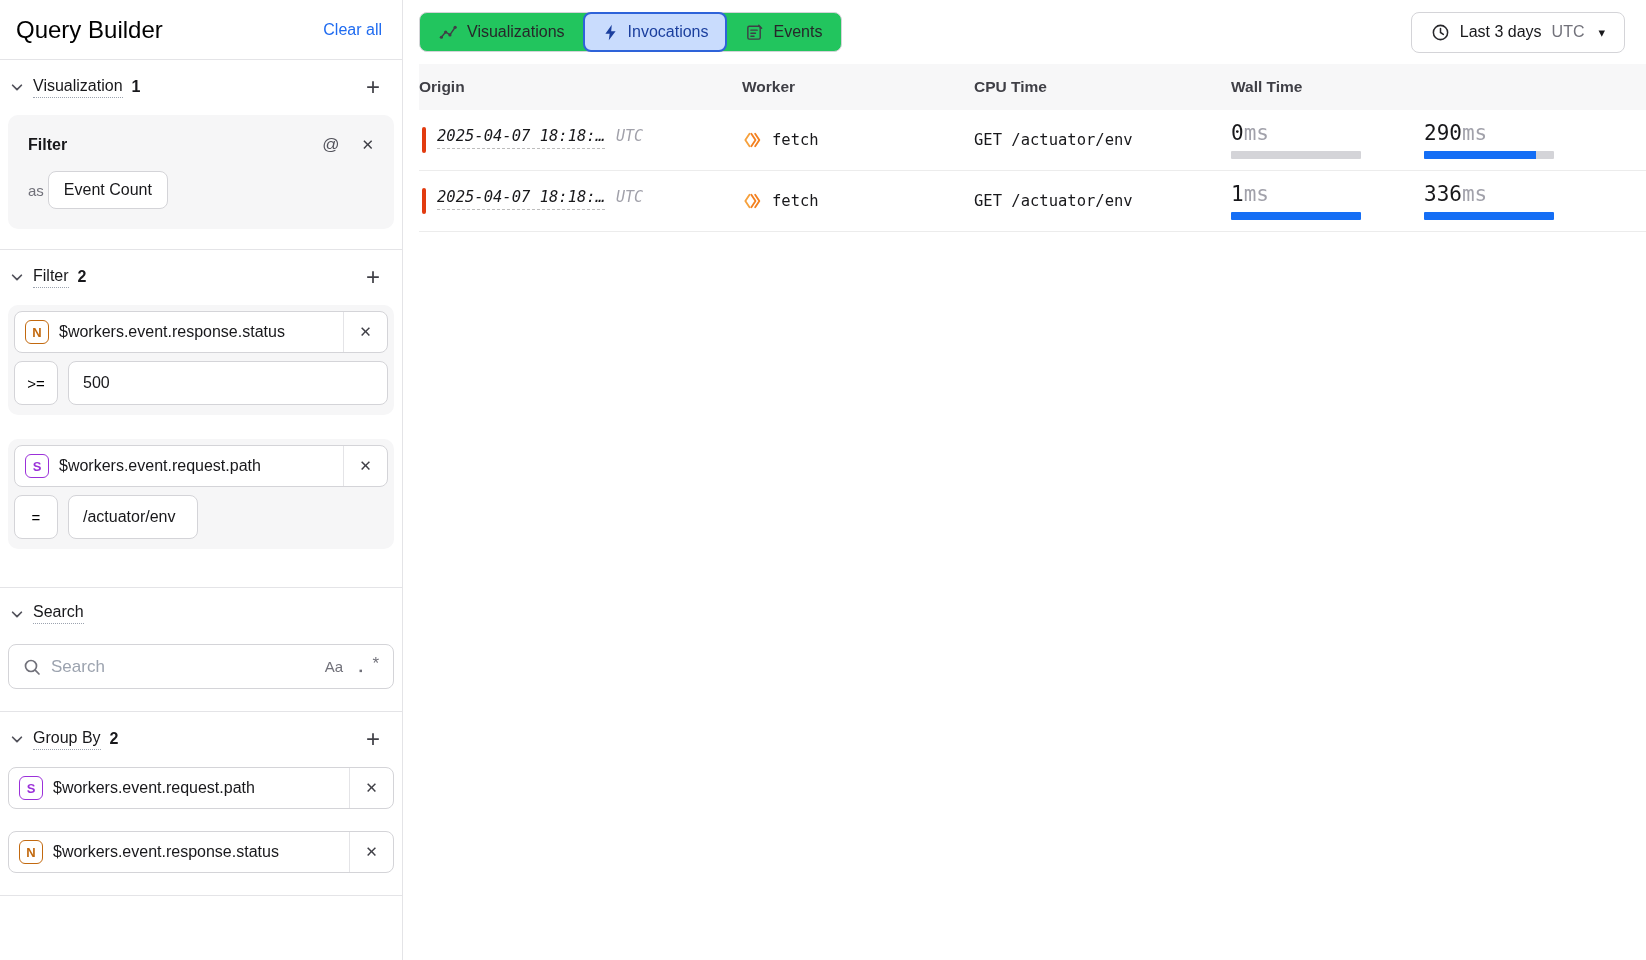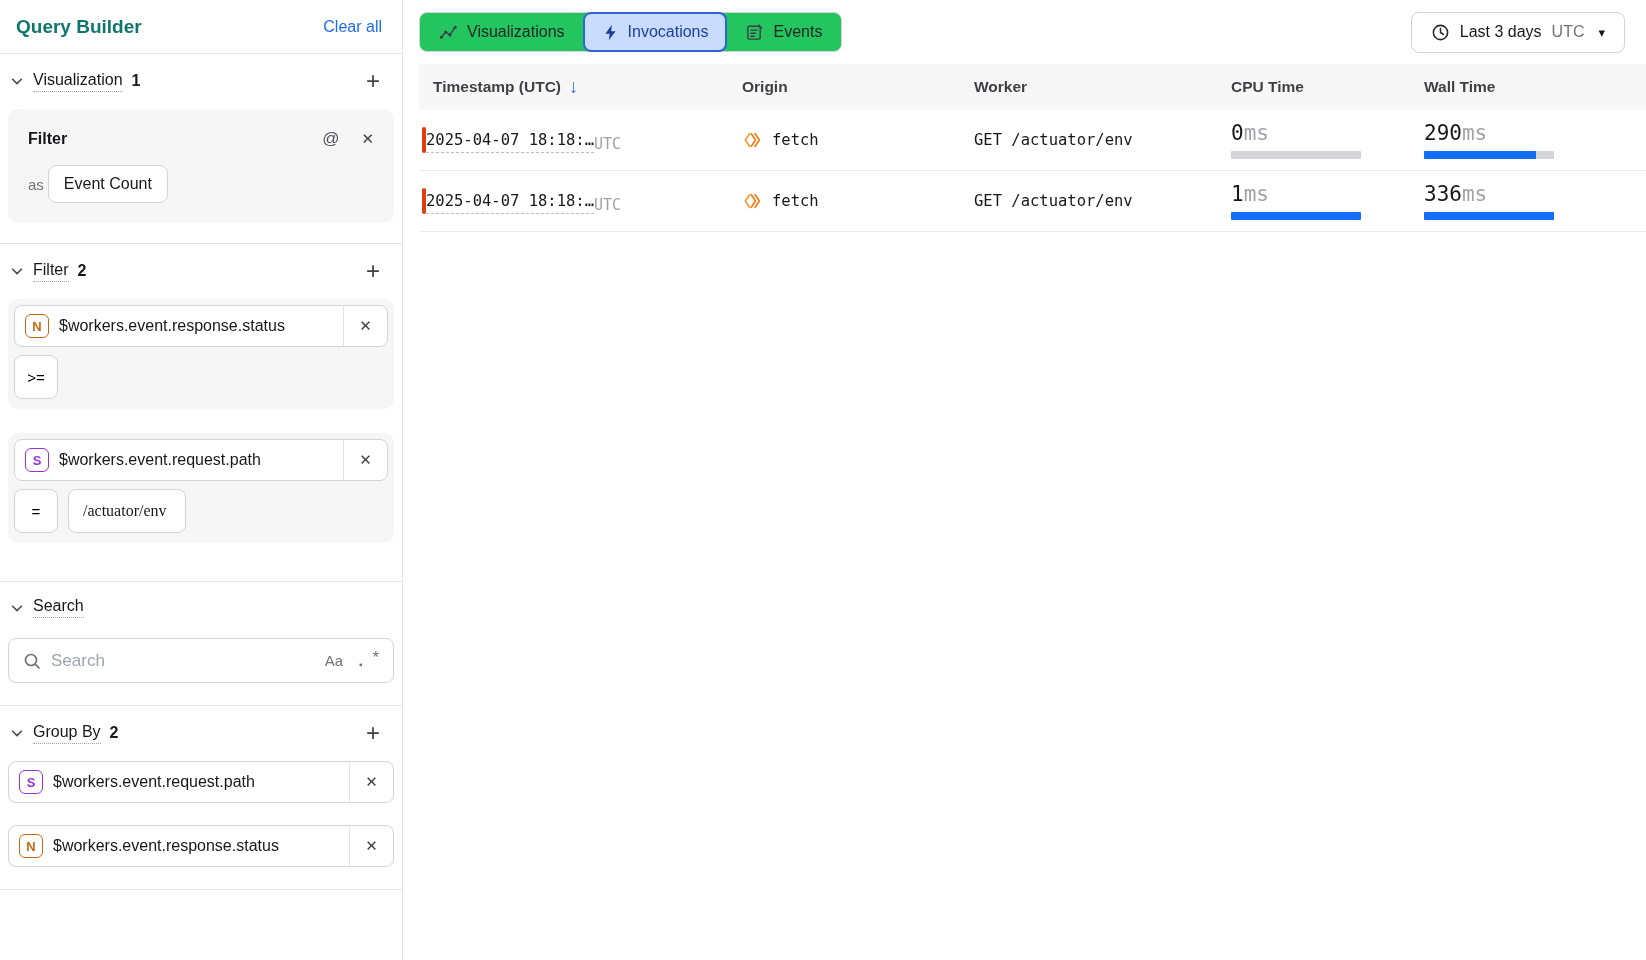--- a/index.html
+++ b/index.html
@@ -5,21 +5,21 @@
   * { box-sizing: border-box; margin: 0; padding: 0; }
   html,body { width:1646px; height:960px; overflow:hidden; background:#fff;
     font-family:"Liberation Sans","DejaVu Sans",sans-serif; color:#18181b; }
 
   .app { display:flex; width:1646px; height:960px; }
 
   
   .sidebar { width:403px; flex-shrink:0; border-right:1px solid #e4e4e7; background:#fff; overflow:hidden; }
   .sb-header { display:flex; align-items:center; justify-content:space-between;
     padding:16px 20px 15px 16px; border-bottom:1px solid #e4e4e7; }
-  .sb-title { font-size:19px; font-weight:700; color:#0f766e; }
+  .sb-title { font-size:24px; font-weight:400; color:#000000; }
   .clear-all { font-size:16px; color:#1f6bf0; cursor:pointer; }
 
   .section-header { display:flex; align-items:center; gap:9px; padding:15px 22px 10px 10px; }
   .chev { display:flex; align-items:center; cursor:pointer; }
   .sec-label { font-size:16px; color:#18181b; border-bottom:1px dotted #9ca3af; padding-bottom:2px; }
   .sec-count { font-size:16px; font-weight:700; color:#18181b; }
   .plus-btn { margin-left:auto; font-size:24px; font-weight:300; color:#3f3f46; line-height:1; cursor:pointer; }
 
   .viz-card { margin:6px 8px 20px; background:#f6f6f7; border-radius:10px; padding:20px; }
   .viz-top { display:flex; align-items:center; }
@@ -43,21 +43,21 @@
   .badge[data-type="S"] { color:#9b30d9; border-color:#9b30d9; }
   .field-text { font-size:16px; color:#18181b; white-space:nowrap; }
   .row-x { margin-left:auto; border-left:1px solid #e4e4e7; width:44px; align-self:stretch;
     display:flex; align-items:center; justify-content:center; font-size:15px; color:#3f3f46; cursor:pointer; flex-shrink:0; }
   .op-row { display:flex; gap:10px; margin-top:8px; }
   .op-btn { background:#fff; border:1px solid #d4d4d8; border-radius:8px; min-width:44px; height:44px;
     display:flex; align-items:center; justify-content:center; font-size:15px; padding:0 10px; cursor:pointer; }
   .val-input { background:#fff; border:1px solid #d4d4d8; border-radius:8px; height:44px;
     padding:0 14px; font-size:16px; color:#18181b; font-family:inherit; outline:none; min-width:0; }
   .val-input[data-width="full"] { flex:1; }
-  .val-input[data-width="auto"] { width:118px;font-family:Liberation Serif, serif; }
+  .val-input[data-width="auto"] { width:130px; }
 
   .search-box { margin:10px 8px 22px; display:flex; align-items:center; gap:10px;
     border:1px solid #d4d4d8; border-radius:8px; height:45px; padding:0 14px; background:#fff; }
   .search-box input { flex:1; border:none; outline:none; font-size:17px; color:#18181b; font-family:inherit; min-width:0; }
   .search-box input::placeholder { color:#9ca3af; }
   .aa-toggle { color:#71717a; font-size:15px; cursor:pointer; }
   .regex-toggle { position:relative; width:20px; height:18px; color:#71717a; cursor:pointer; margin-left:6px; }
   .regex-toggle .sq { position:absolute; left:0; bottom:0; font-size:10px; line-height:1; }
   .regex-toggle .st { position:absolute; right:0; top:-3px; font-size:17px; line-height:1; }
 
@@ -76,21 +76,21 @@
   .time-label { color:#18181b; font-weight:500; }
   .time-tz { color:#71717a; }
   .caret { font-size:13px; color:#18181b; margin-left:4px; }
 
   .table-area { flex:1; padding-left:16px; }
   .thead, .trow { display:grid; grid-template-columns:323px 232px 257px 193px 1fr; align-items:center; }
   .thead { background:#f7f7f8; height:46px; font-weight:700; font-size:15.5px; color:#3f3f46; }
   .th-first { padding-left:14px; display:flex; align-items:center; gap:8px; cursor:pointer; }
   .sort-arrow { color:#2e6bf0; font-size:19px; font-weight:400; }
   .trow { height:61px; border-bottom:1px solid #ececec; cursor:pointer; }
-  .td-ts { display:flex; align-items:flex-end; padding-left:3px; }
+  .td-ts { display:flex; align-items:flex-start; gap:11px; padding-left:3px;font-style:italic; }
   .red-bar { width:4px; height:26px; background:#e23b10; border-radius:2px; flex-shrink:0; }
   .ts-text { font-family:"DejaVu Sans Mono","Liberation Mono",monospace; font-size:15.5px; color:#18181b;
     border-bottom:1.5px dashed #bdbdbd; padding-bottom:3px; white-space:nowrap; }
   .ts-tz { font-family:"DejaVu Sans Mono","Liberation Mono",monospace; font-size:15px; color:#a1a1aa; }
   .td-origin { display:flex; align-items:center; gap:10px; }
   .cell-mono { font-family:"DejaVu Sans Mono","Liberation Mono",monospace; font-size:15.5px; color:#18181b; white-space:nowrap; }
   .td-metric { width:130px; }
   .metric-line { font-family:"DejaVu Sans Mono","Liberation Mono",monospace; font-size:21px; }
   .metric-unit { color:#a1a1aa; }
   .bar { height:8px; width:130px; background:#d4d4d8; margin-top:6px; border-radius:1px; overflow:hidden; }
@@ -148,20 +148,21 @@
     <div class="filter-list">
 
         <div class="filter-card">
           <div class="field-row">
             <span class="badge" data-type="N">N</span>
             <span class="field-text">$workers.event.response.status</span>
             <span class="row-x">✕</span>
           </div>
           <div class="op-row">
             <button class="op-btn">&gt;=</button>
+            <input class="val-input" value="500" data-width="full" style="">
           </div>
         </div>
 
         <div class="filter-card">
           <div class="field-row">
             <span class="badge" data-type="S">S</span>
             <span class="field-text">$workers.event.request.path</span>
             <span class="row-x">✕</span>
           </div>
           <div class="op-row">
@@ -276,24 +277,20 @@
             </svg>
         </span>
         <span class="time-label">Last 3 days</span>
         <span class="time-tz">UTC</span>
         <span class="caret">▾</span>
       </button>
     </div>
 
     <div class="table-area">
       <div class="thead">
-        <div class="th-first">
-          <span>Timestamp  (UTC)</span>
-          <span class="sort-arrow">↓</span>
-        </div>
         <div>Origin</div>
         <div>Worker</div>
         <div>CPU Time</div>
         <div>Wall Time</div>
       </div>
 
         <div class="trow">
           <div class="td-ts">
             <span class="red-bar"></span>
             <span class="ts-text">2025-04-07 18:18:…</span>

